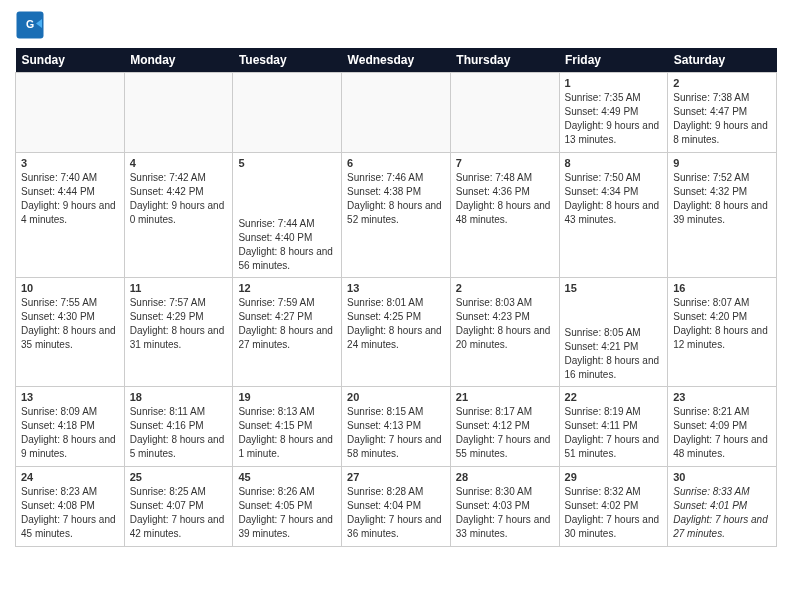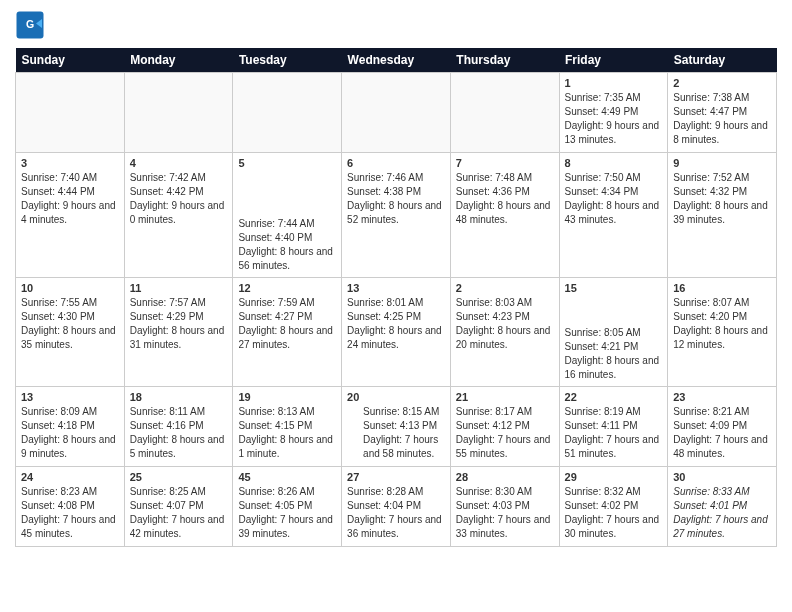--- a/index.html
+++ b/index.html
@@ -234,21 +234,21 @@
 Daylight: 8 hours and 5 minutes.</div>
           </td>
           <td>
             <div class="day-num">19</div>
             <div class="day-info" style="white-space: pre-line;">Sunrise: 8:13 AM
 Sunset: 4:15 PM
 Daylight: 8 hours and 1 minute.</div>
           </td>
           <td>
             <div class="day-num">20</div>
-            <div class="day-info" style="white-space: pre-line; margin-left: 16px;">Sunrise: 8:15 AM
+            <div class="day-info" style="white-space: pre-line;">Sunrise: 8:15 AM
 Sunset: 4:13 PM
 Daylight: 7 hours and 58 minutes.</div>
           </td>
           <td>
             <div class="day-num">21</div>
             <div class="day-info" style="white-space: pre-line;">Sunrise: 8:17 AM
 Sunset: 4:12 PM
 Daylight: 7 hours and 55 minutes.</div>
           </td>
           <td>

